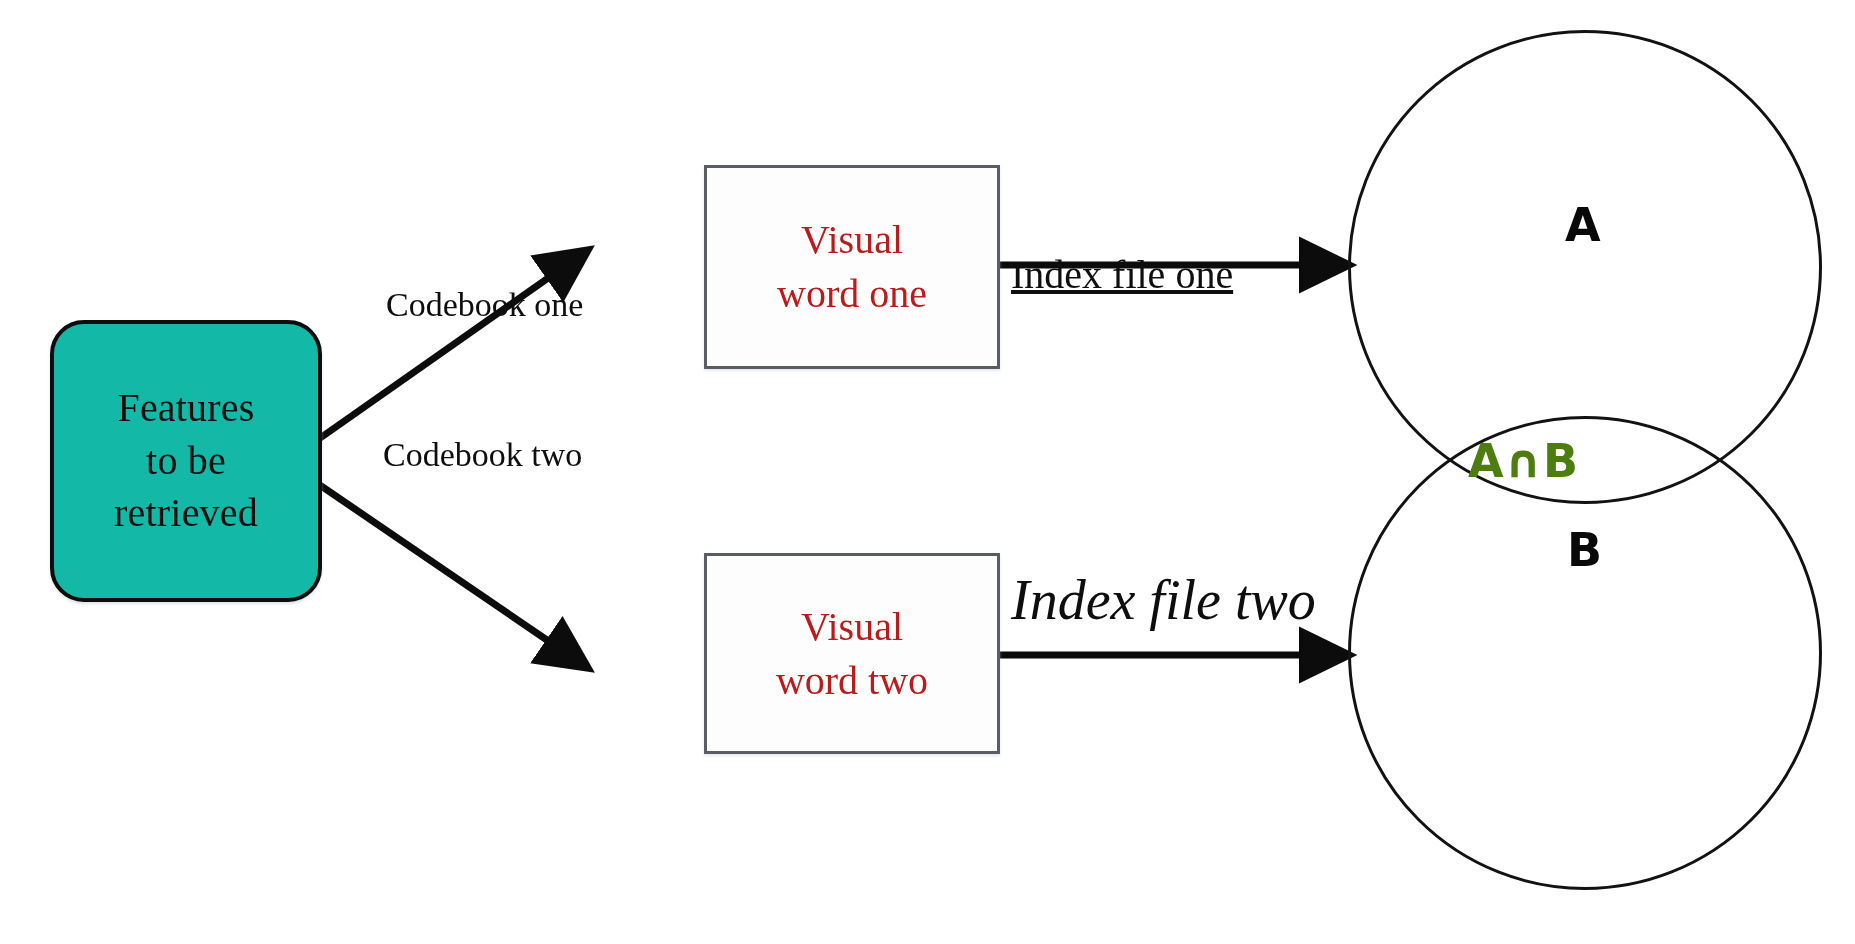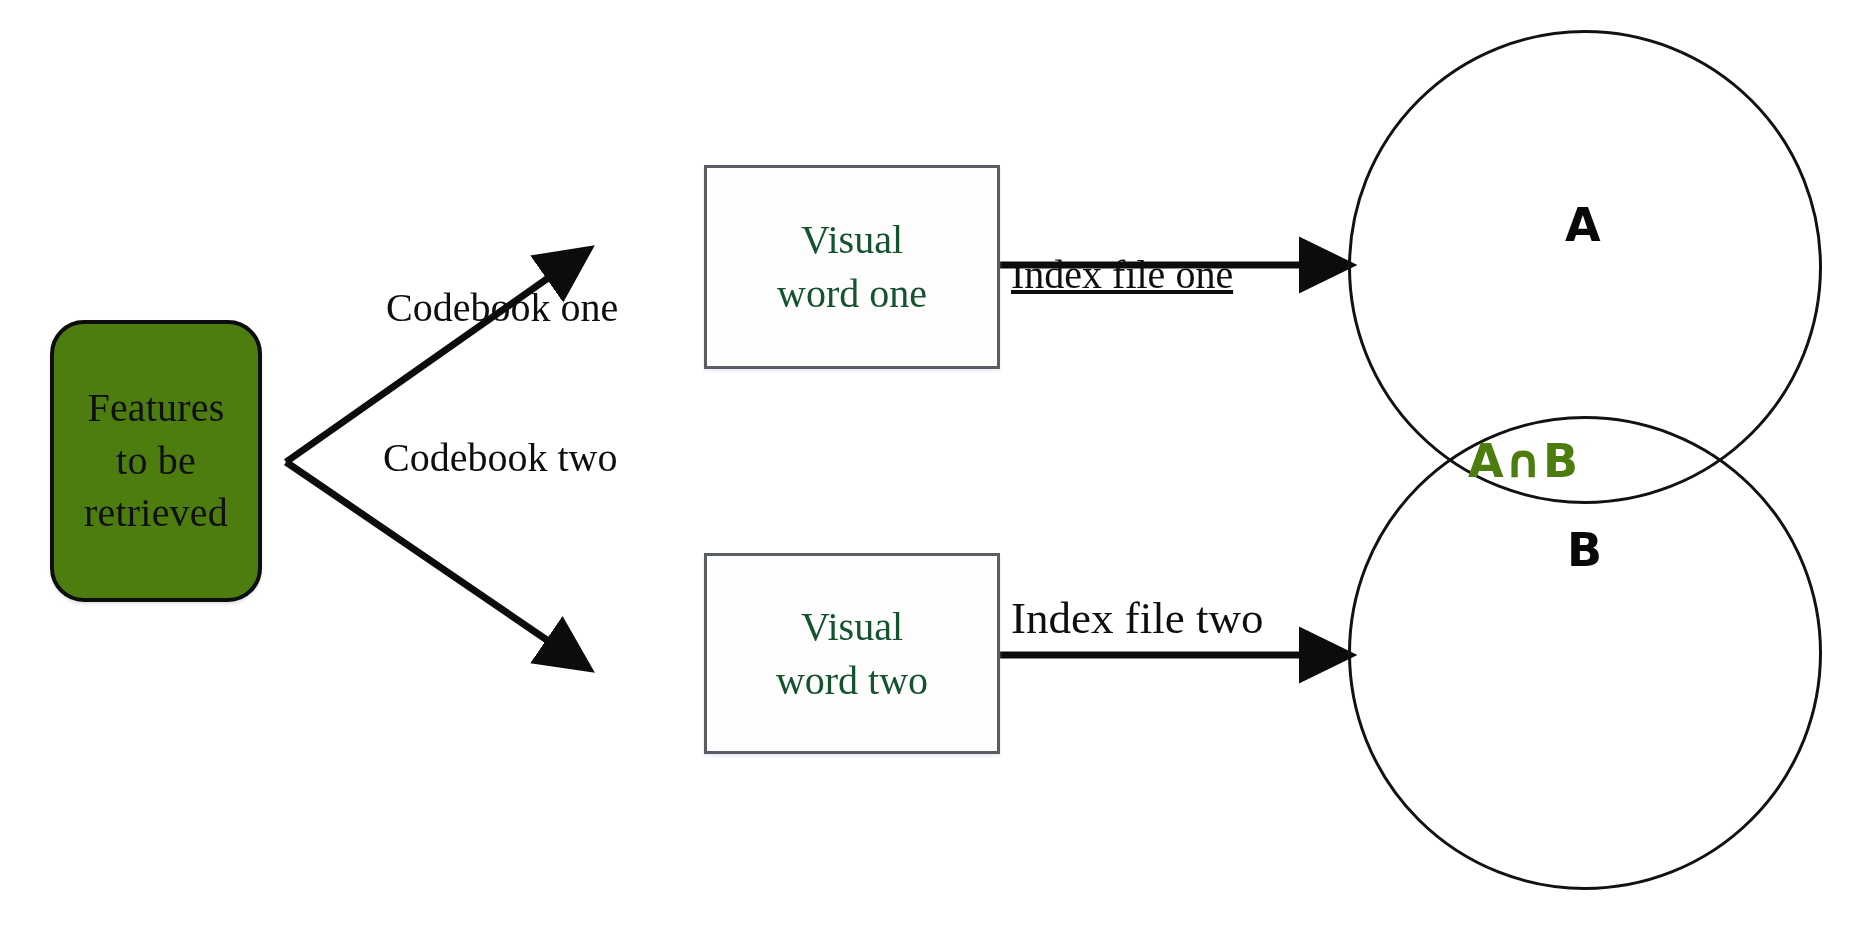--- a/index.html
+++ b/index.html
@@ -22,25 +22,25 @@
     width: 1855px;
     height: 944px;
     pointer-events: none;
   }
 
   
   .node-rounded {
     position: absolute;
     left: 50px;
     top: 320px;
-    width: 212px;
+    width: 272px;
     height: 282px;
     border: 4px solid #0d0d0d;
     border-radius: 34px;
-    background: #4d7c0f;
+    background: #14b8a6;
     box-sizing: border-box;
     display: flex;
     align-items: center;
     justify-content: center;
     box-shadow: 0 2px 3px rgba(190,200,210,0.5);
   }
   .node-rounded .label {
     font-size: 40px;
     line-height: 1.32;
     color: #101010;
@@ -57,39 +57,39 @@
     background: #fdfdfe;
     box-sizing: border-box;
     display: flex;
     align-items: center;
     justify-content: center;
     box-shadow: 0 2px 3px rgba(195,205,215,0.45);
   }
   .node-rect .label {
     font-size: 40px;
     line-height: 1.34;
-    color: #14532d;
+    color: #b91c1c;
     text-align: center;
     white-space: pre-line;
   }
   #box-visual-word-one { left: 704px; top: 165px; height: 204px; }
   #box-visual-word-two { left: 704px; top: 553px; height: 201px; }
 
   
   .edge-label {
     position: absolute;
-    font-size: 40px;
+    font-size: 34px;
     color: #0e0e0e;
     white-space: nowrap;
     line-height: 1;
   }
   #label-codebook-one { left: 386px; top: 288px; }
   #label-codebook-two { left: 383px; top: 438px; }
   #label-index-one  { left: 1011px; top: 255px; font-size: 40px; text-decoration: underline; }
-  #label-index-two  { left: 1011px; top: 596px; font-size: 45px; }
+  #label-index-two  { left: 1011px; top: 572px; font-size: 56px; font-style: italic; }
 
   
   .set-circle {
     position: absolute;
     border: 3px solid #121212;
     border-radius: 50%;
     background: transparent;
     box-sizing: border-box;
   }
   #circle-a { left: 1348px; top: 30px;  width: 474px; height: 474px; }

